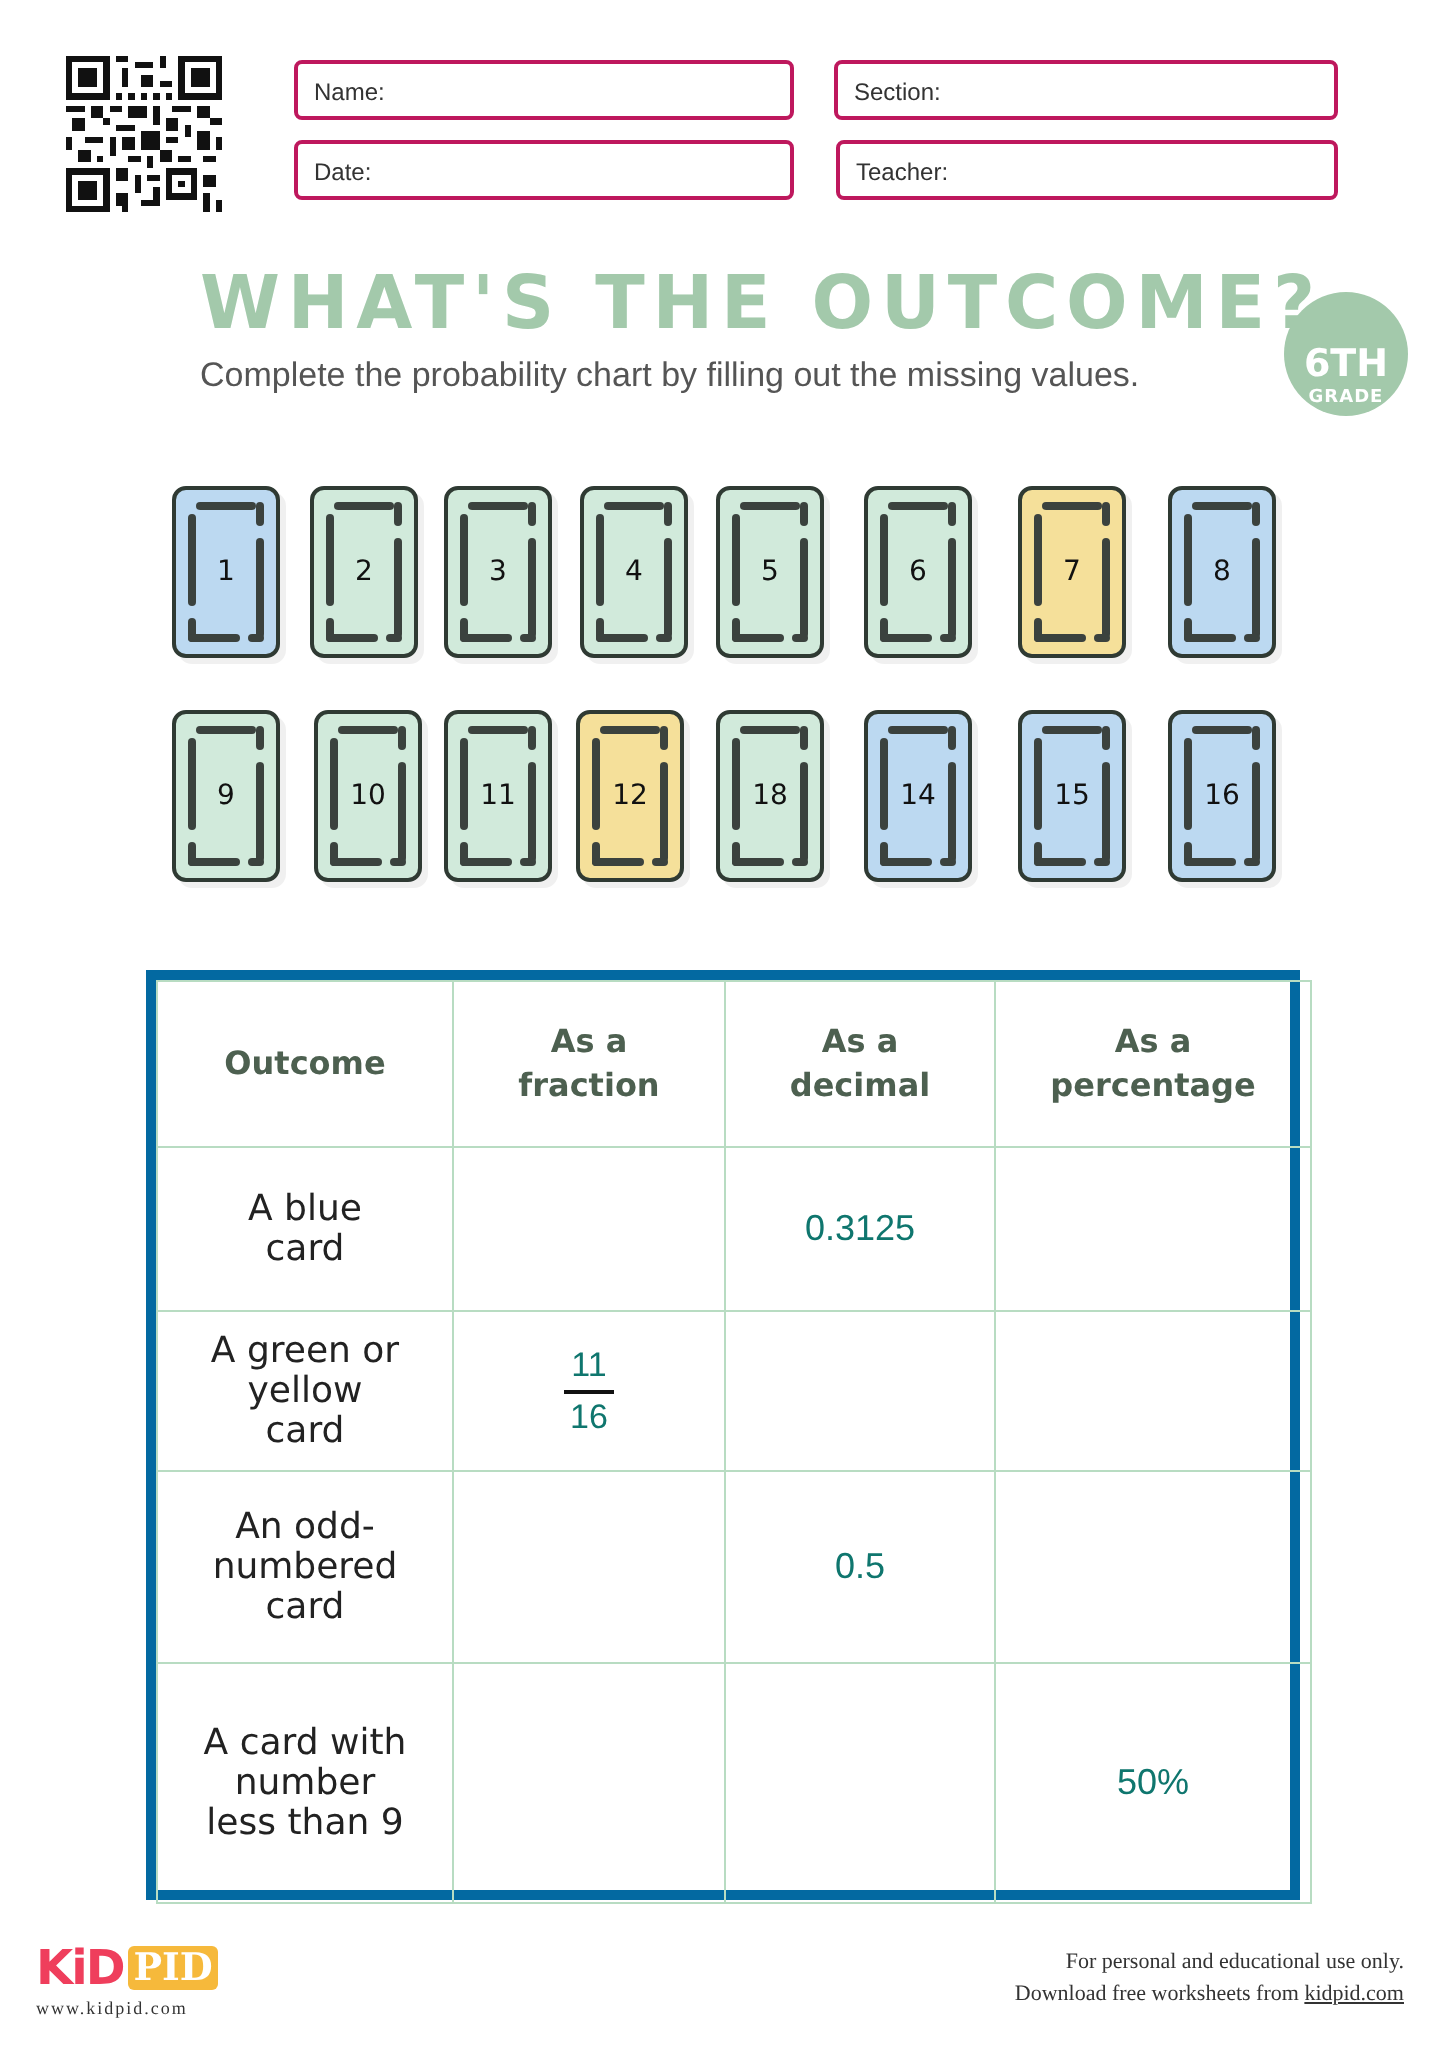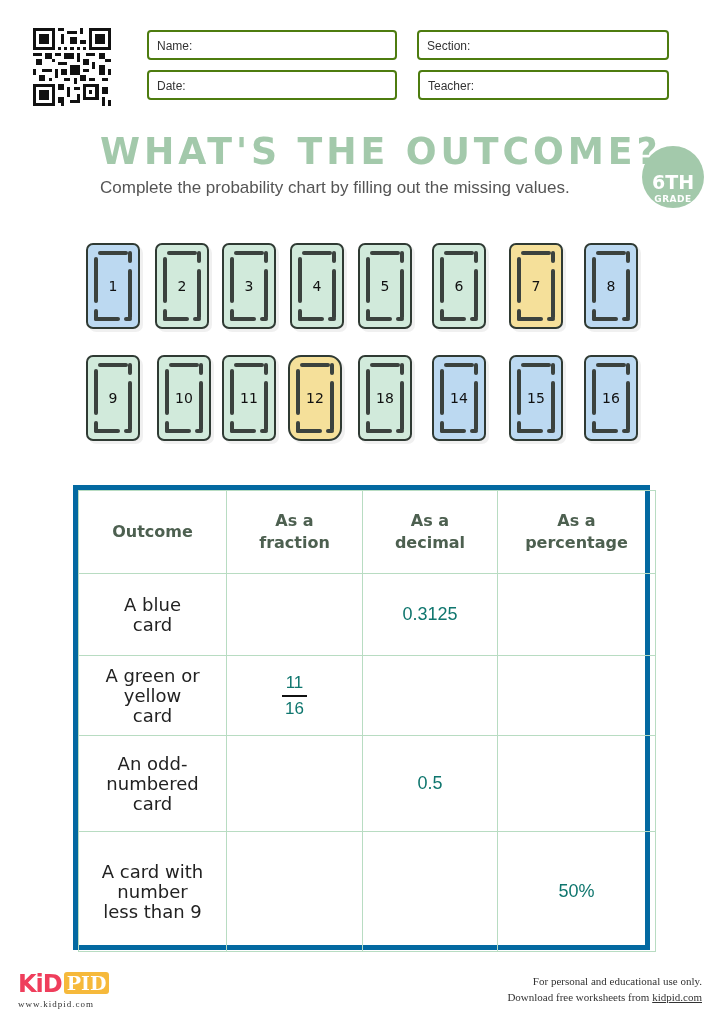--- a/index.html
+++ b/index.html
@@ -2,21 +2,21 @@
 <html><head>
 <meta charset="utf-8">
 <style>
   * { box-sizing: border-box; margin: 0; padding: 0; }
   html, body { width: 724px; height: 1024px; background: #ffffff; overflow: hidden; }
   body { position: relative; font-family: "DejaVu Sans", sans-serif; color: #222; }
 
   .qr { position: absolute; left: 33px; top: 28px; width: 78px; height: 78px; }
 
   .field {
-    position: absolute; height: 30px; border: 2px solid #4d7c0f; border-radius: 4px;
+    position: absolute; height: 30px; border: 2px solid #be185d; border-radius: 4px;
     font-family: "Liberation Sans", sans-serif; font-size: 12px; color: #333;
     padding: 7px 8px; background: #fff;
   }
   .f-name { left: 147px; top: 30px; width: 250px; }
   .f-section { left: 417px; top: 30px; width: 252px; }
   .f-date { left: 147px; top: 70px; width: 250px; }
   .f-teacher { left: 418px; top: 70px; width: 251px; }
 
   .title {
     position: absolute; left: 100px; top: 130px; width: 512px;
@@ -274,21 +274,21 @@
         <div class="bar" style="left:4px;top:0;width:30px;height:4px"></div>
         <div class="bar" style="right:0;top:0;width:4px;height:12px"></div>
         <div class="bar" style="left:0;top:6px;width:4px;height:46px"></div>
         <div class="bar" style="right:0;top:18px;width:4px;height:50px"></div>
         <div class="bar" style="left:0;bottom:0;width:4px;height:12px"></div>
         <div class="bar" style="left:0;bottom:0;width:26px;height:4px"></div>
         <div class="bar" style="right:0;bottom:0;width:8px;height:4px"></div>
       </div>
       <div class="num">11</div>
     </div>
-    <div class="card yellow" style="left: 288px; top: 355px; border-radius: 13px;">
+    <div class="card yellow" style="left: 288px; top: 355px;">
       <div class="frame">
         <div class="bar" style="left:4px;top:0;width:30px;height:4px"></div>
         <div class="bar" style="right:0;top:0;width:4px;height:12px"></div>
         <div class="bar" style="left:0;top:6px;width:4px;height:46px"></div>
         <div class="bar" style="right:0;top:18px;width:4px;height:50px"></div>
         <div class="bar" style="left:0;bottom:0;width:4px;height:12px"></div>
         <div class="bar" style="left:0;bottom:0;width:26px;height:4px"></div>
         <div class="bar" style="right:0;bottom:0;width:8px;height:4px"></div>
       </div>
       <div class="num">12</div>

